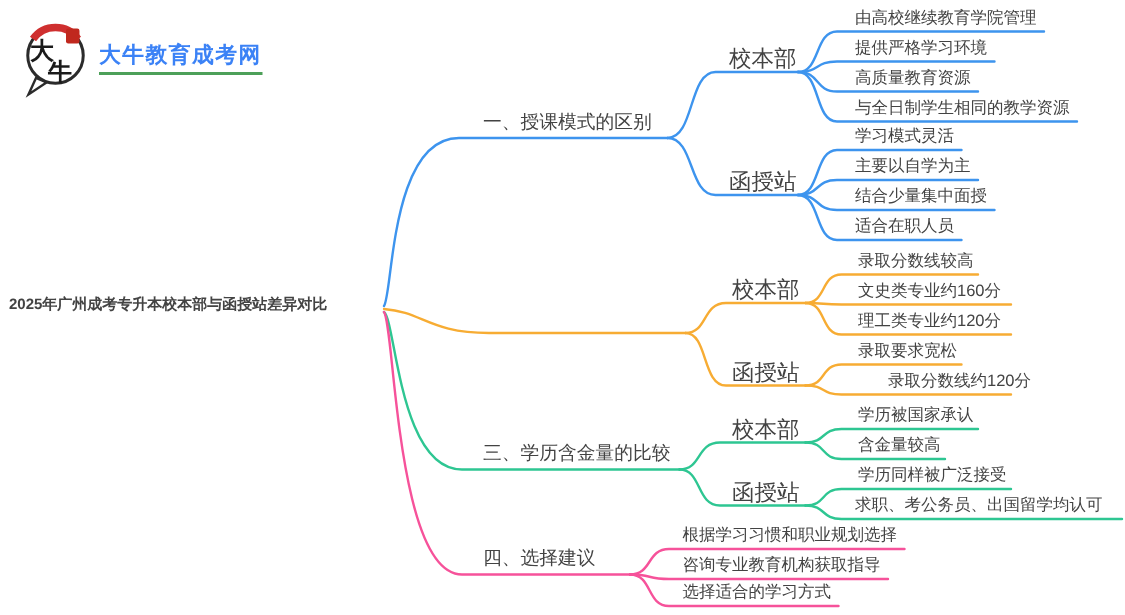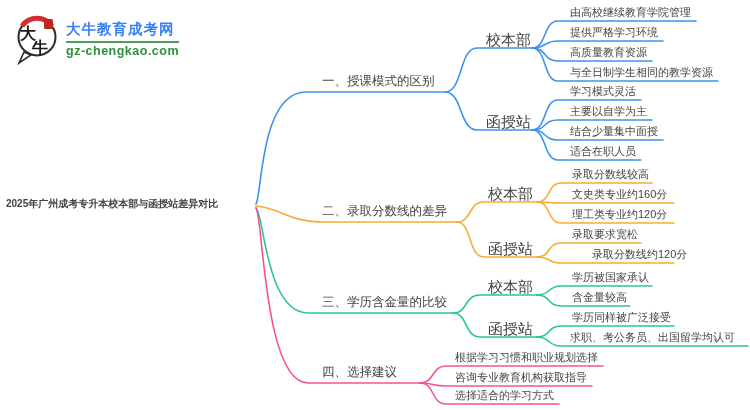--- a/index.html
+++ b/index.html
@@ -76,39 +76,37 @@
       <circle cx="23" cy="25" r="18.5" fill="#ffffff" stroke="#2b2b2b" stroke-width="2"></circle>
       <path d="M8,14 A18.5,18.5 0 0 1 38,14" fill="none" stroke="#cf2f2f" stroke-width="5"></path>
       <path d="M10,40 L5,51 L17,43 Z" fill="#ffffff" stroke="#2b2b2b" stroke-width="1.6"></path>
       <rect x="30" y="7" width="9" height="10" rx="1.5" fill="#c0281e"></rect>
       <text x="6" y="27" font-size="16" font-weight="bold" fill="#1a1a1a">大</text>
       <text x="18" y="41" font-size="16" font-weight="bold" fill="#1a1a1a">牛</text>
     </svg>
     <div class="logo-text">
       <span class="brand">大牛教育成考网</span>
       <span class="logo-divider"></span>
-      <span class="domain">gz-chengkao.com</span>
     </div>
   </div>
 
   <span class="node root" style="left:6px;top:198px">2025年广州成考专升本校本部与函授站差异对比</span>
 
   <span class="node branch" style="left:322px;top:74px">一、授课模式的区别</span>
   <span class="node child" style="left:486px;top:31px">校本部</span>
   <span class="node child" style="left:486px;top:113px">函授站</span>
   <span class="node leaf" style="left:570px;top:6px">由高校继续教育学院管理</span>
   <span class="node leaf" style="left:570px;top:26px">提供严格学习环境</span>
   <span class="node leaf" style="left:570px;top:46px">高质量教育资源</span>
   <span class="node leaf" style="left:570px;top:66px">与全日制学生相同的教学资源</span>
   <span class="node leaf" style="left:570px;top:85px">学习模式灵活</span>
   <span class="node leaf" style="left:570px;top:105px">主要以自学为主</span>
   <span class="node leaf" style="left:570px;top:125px">结合少量集中面授</span>
   <span class="node leaf" style="left:570px;top:145px">适合在职人员</span>
 
-  <span class="node branch" style="left:322px;top:204px">二、录取分数线的差异</span>
   <span class="node child" style="left:488px;top:185px">校本部</span>
   <span class="node child" style="left:488px;top:240px">函授站</span>
   <span class="node leaf" style="left:572px;top:168px">录取分数线较高</span>
   <span class="node leaf" style="left:572px;top:188px">文史类专业约160分</span>
   <span class="node leaf" style="left:572px;top:208px">理工类专业约120分</span>
   <span class="node leaf" style="left:572px;top:228px">录取要求宽松</span>
   <span class="node leaf" style="left:592px;top:248px">录取分数线约120分</span>
 
   <span class="node branch" style="left:322px;top:295px">三、学历含金量的比较</span>
   <span class="node child" style="left:488px;top:278px">校本部</span>

